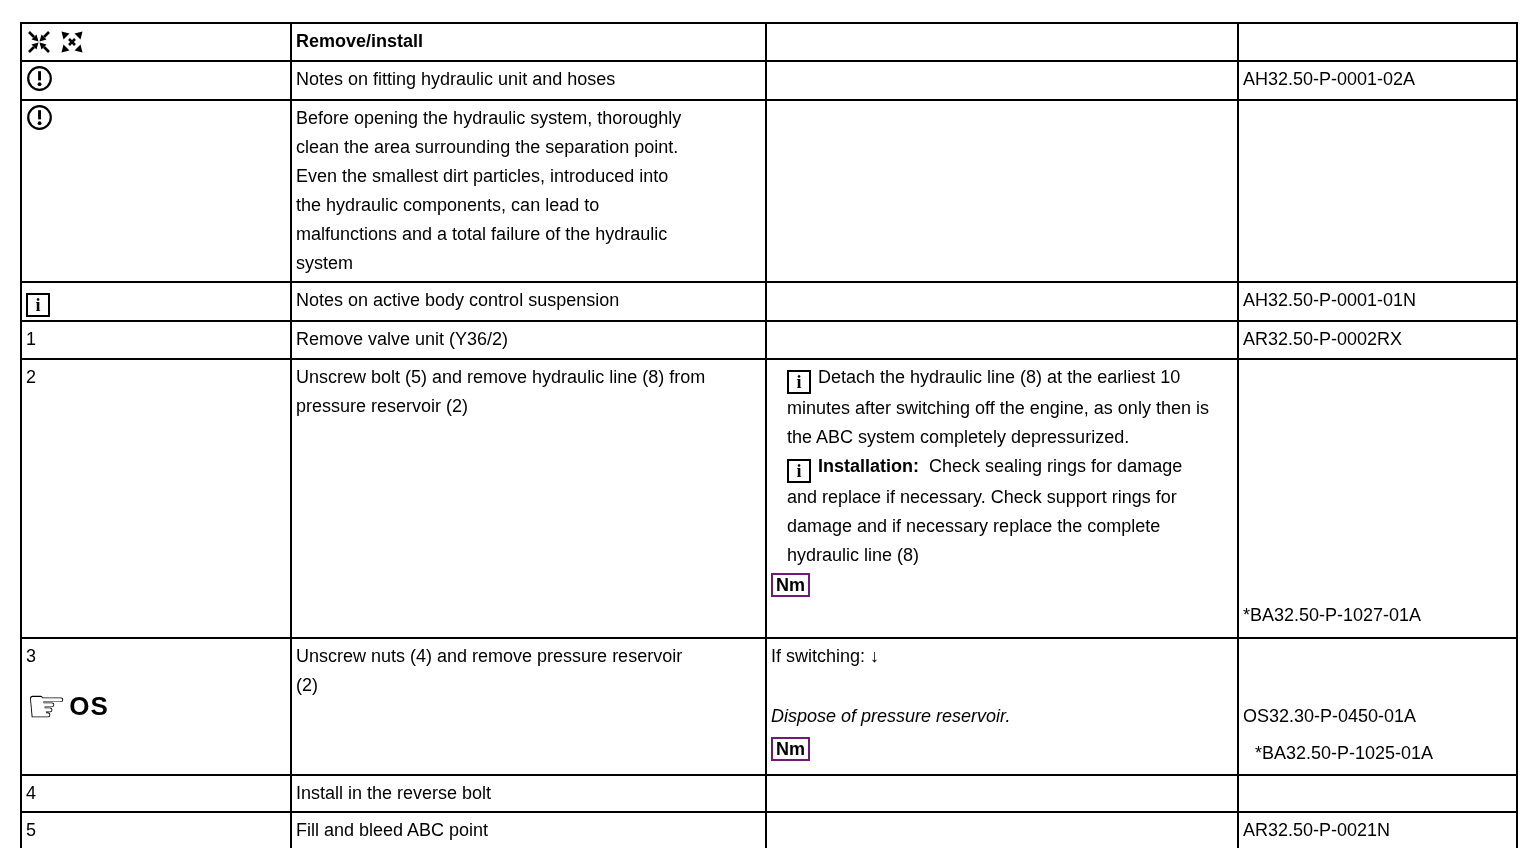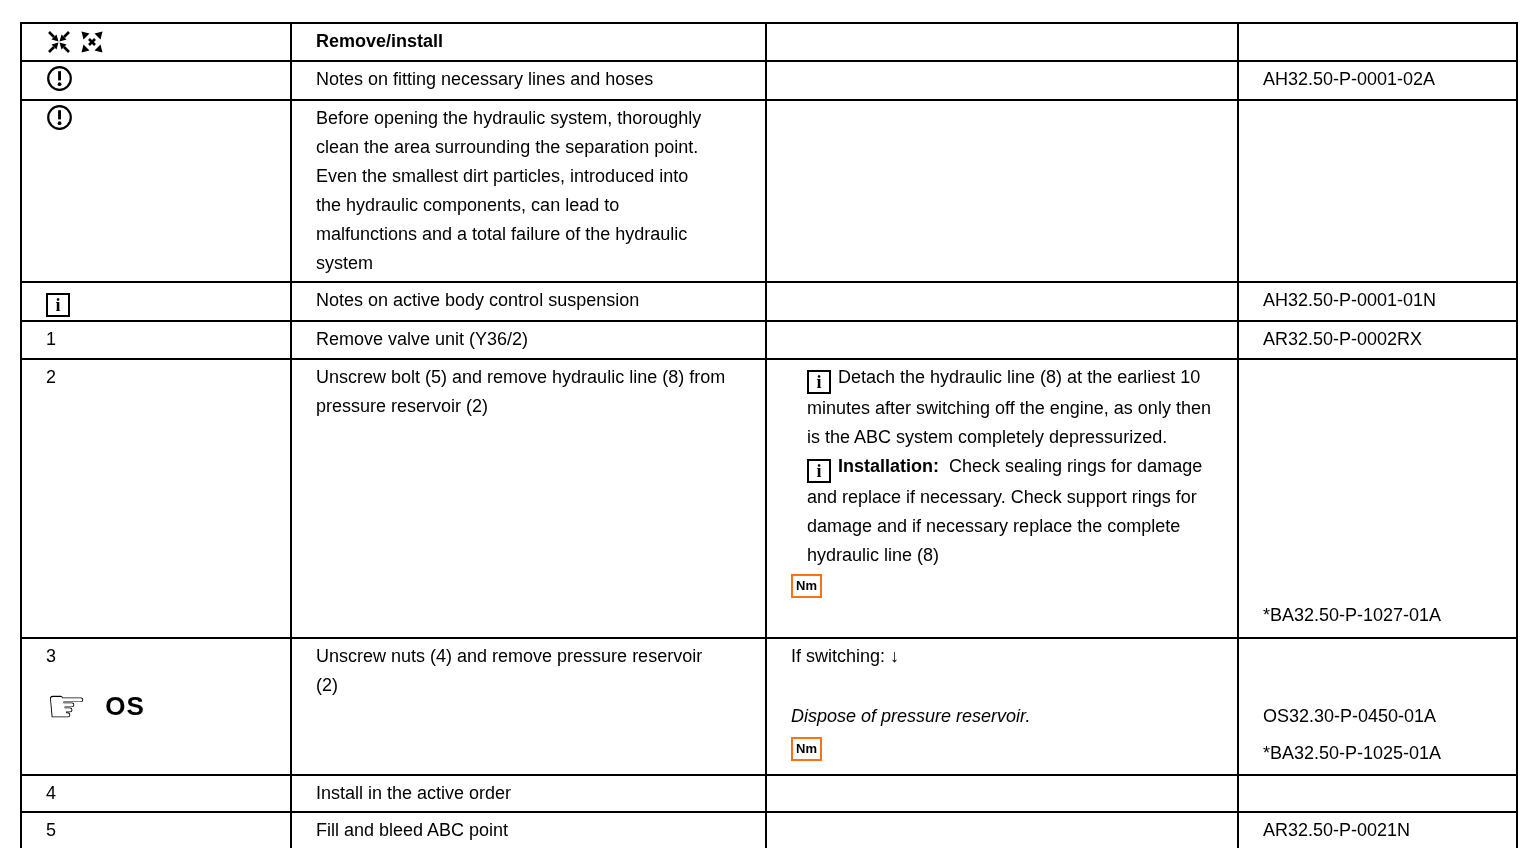--- a/index.html
+++ b/index.html
@@ -18,21 +18,21 @@
   }
   table.doc {
     border-collapse: collapse;
     table-layout: fixed;
     margin: 22px 0 0 20px;
     width: 1496px;
   }
   table.doc td {
     border: 2px solid #000;
     vertical-align: top;
-    padding: 3px 24px;
+    padding: 3px 4px;
     font-size: 18px;
     line-height: 29px;
     overflow: hidden;
   }
   col.c1 { width: 270px; }
   col.c2 { width: 475px; }
   col.c3 { width: 472px; }
   col.c4 { width: 279px; }
 
   tr.r-header > td { height: 38px; }
@@ -62,37 +62,37 @@
     font-family: "Liberation Serif", serif;
     font-weight: bold;
     font-size: 18px;
     line-height: 20px;
     vertical-align: -5px;
     margin-right: 7px;
     background: #fff;
   }
   .nm-box {
     display: inline-block;
-    border: 2px solid #f97316;
+    border: 2px solid #701a75;
     font-weight: bold;
-    font-size: 13px;
+    font-size: 18px;
     line-height: 20px;
     padding: 0 3px;
     margin-top: 3px;
     background: #fff;
   }
   .vbottom { vertical-align: bottom !important; padding-bottom: 7px !important; border-radius: 7px; }
 
   .os-line { margin-top: 16px; display: flex; align-items: center; }
   .hand-glyph { font-size: 46px; line-height: 38px; }
-  .os-bold { font-weight: bold; font-size: 26px; margin-left: 18px; letter-spacing: 1px; }
+  .os-bold { font-weight: bold; font-size: 26px; margin-left: 2px; letter-spacing: 1px; }
 
   .mt31 { margin-top: 31px; font-style: italic; }
   .mt60 { margin-top: 60px; }
-  .mt8 { margin-top: 8px; }
+  .mt8 { margin-top: 8px; margin-left: 12px; }
   .mt6 { margin-top: 6px; }
 
   .para { margin: 0 0 0 16px; }
   .para + .para { margin-top: 0px; }
   svg.ic { display: block; }
 </style>
 </head>
 <body>
 
 <div class="page">
@@ -147,21 +147,21 @@
 
       <tr class="r-nf">
         <td>
           <svg class="ic" width="27" height="27" viewBox="0 0 27 27">
             <circle cx="13.5" cy="13.5" r="11.3" fill="none" stroke="#000" stroke-width="2.2"></circle>
             <rect x="12.1" y="6.2" width="2.9" height="9.2" fill="#000"></rect>
             <circle cx="13.55" cy="19.2" r="1.9" fill="#000"></circle>
           </svg>
         </td>
         <td>
-          <div>Notes on fitting necessary lines and hoses</div>
+          <div>Notes on fitting hydraulic unit and hoses</div>
         </td>
         <td></td>
         <td>
           <div>AH32.50-P-0001-02A</div>
         </td>
       </tr>
 
       <tr class="r-nc">
         <td>
           <svg class="ic" width="27" height="27" viewBox="0 0 27 27">
@@ -244,21 +244,21 @@
           <div class="mt60">OS32.30-P-0450-01A</div>
           <div class="mt8">*BA32.50-P-1025-01A</div>
         </td>
       </tr>
 
       <tr class="r-s4">
         <td>
           <div>4</div>
         </td>
         <td>
-          <div>Install in the active order</div>
+          <div>Install in the reverse bolt</div>
         </td>
         <td></td>
         <td></td>
       </tr>
 
       <tr class="r-s5">
         <td>
           <div>5</div>
         </td>
         <td>

